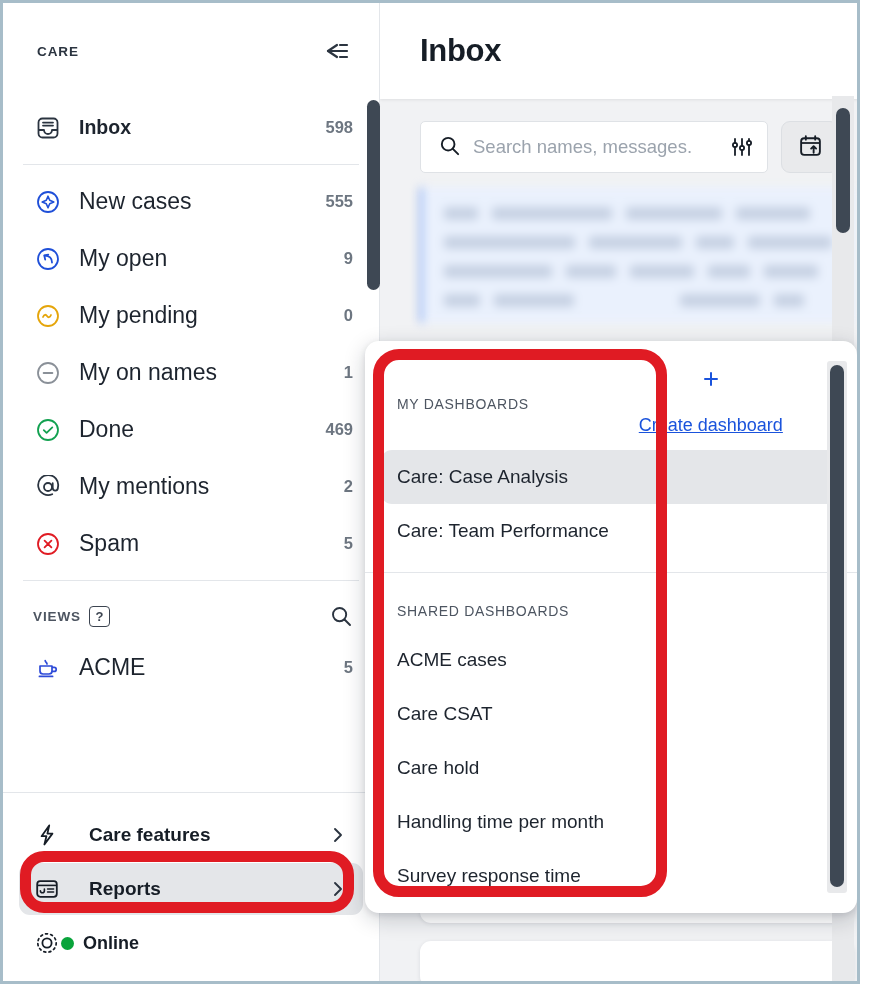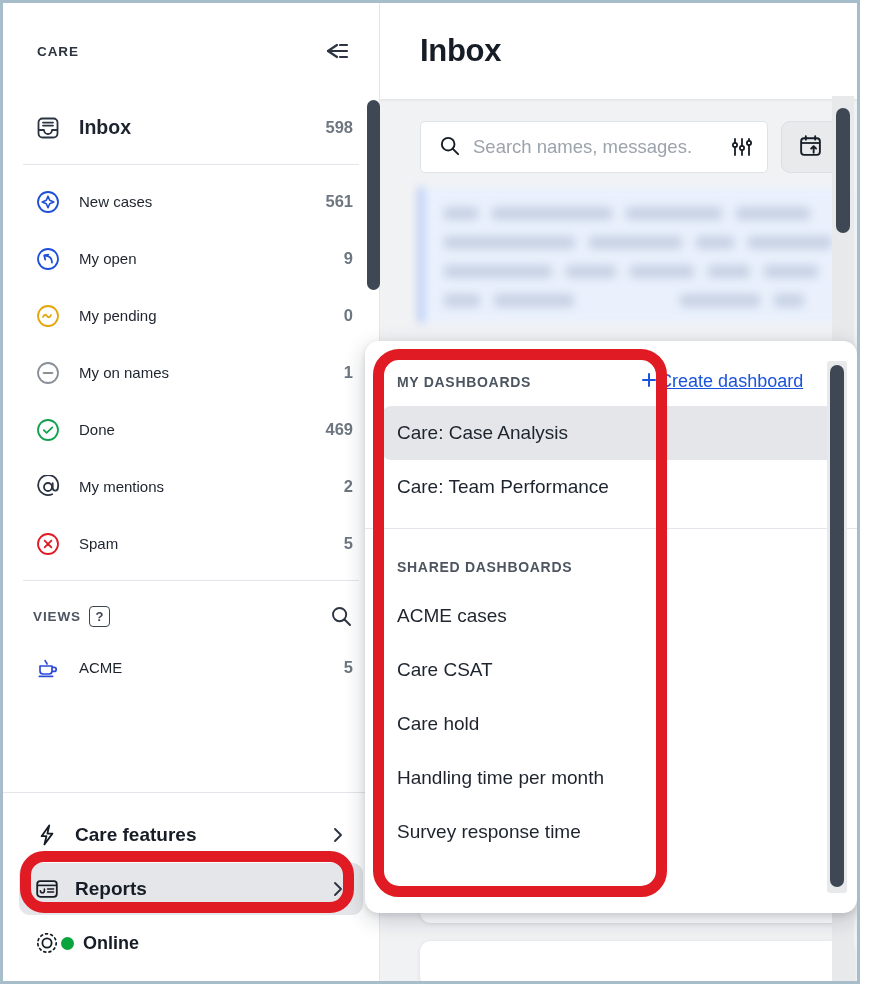--- a/index.html
+++ b/index.html
@@ -70,21 +70,21 @@
   .nav-row .ico {
     width: 30px;
     display: flex;
     align-items: center;
     justify-content: center;
     flex-shrink: 0;
   }
   .nav-row .lbl {
     flex: 1;
     margin-left: 16px;
-    font-size: 15px;
+    font-size: 23px;
     color: #1d242e;
     white-space: nowrap;
   }
   .nav-row .cnt {
     font-size: 16.5px;
     font-weight: bold;
     color: #6d7681;
   }
   .nav-row.primary .lbl { font-weight: bold; font-size: 19.5px; }
   .nav-row.primary .cnt { color: #6d7681; }
@@ -132,21 +132,21 @@
     align-items: center;
     height: 52px;
     margin: 2px 16px;
     padding: 0 16px 0 14px;
     border-radius: 11px;
     cursor: pointer;
   }
   .bottom-row .ico { width: 28px; display: flex; align-items: center; justify-content: center; flex-shrink: 0;}
   .bottom-row .lbl {
     flex: 1;
-    margin-left: 14px;
+    margin-left: 28px;
     font-size: 19px;
     font-weight: bold;
     color: #161d26;
     white-space: nowrap;
   }
   .bottom-row.selected { background: #e4e6e9; justify-content: center; }
   .chev { color: #2b3440; display: flex; }
 
   .status-value {
     display: flex;
@@ -286,31 +286,32 @@
     z-index: 20;
     overflow: hidden;
   }
   .fly-section-head {
     display: flex;
     align-items: center;
     padding: 30px 0 14px 32px;
   }
   .fly-section-head .t {
     font-size: 14px;
-    font-weight: bold;
+    font-weight: normal;
     letter-spacing: 0.7px;
     color: #4d5561;
     text-align: right;
   }
   .create-link {
     display: flex;
     align-items: center;
-    gap: 2px;
+    gap: 24px;
     margin-left: 110px;
     cursor: pointer;
+    flex-direction: column;
   }
   .create-link .txt {
     font-size: 18px;
     color: #1a53dc;
     text-decoration: underline;
     white-space: nowrap;
   }
   .fly-item {
     height: 54px;
     display: flex;
@@ -400,21 +401,21 @@
       <div class="divider"></div>
 
       <div class="nav-row">
         <span class="ico">
           <svg width="24" height="24" viewBox="0 0 24 24" fill="none">
             <circle cx="12" cy="12" r="10" stroke="#1f4fd8" stroke-width="1.8"></circle>
             <path d="M12 6.2 L13.7 10.3 L17.8 12 L13.7 13.7 L12 17.8 L10.3 13.7 L6.2 12 L10.3 10.3 Z" stroke="#1f4fd8" stroke-width="1.6" stroke-linejoin="round"></path>
           </svg>
         </span>
         <span class="lbl">New cases</span>
-        <span class="cnt">561</span>
+        <span class="cnt">555</span>
       </div>
 
       <div class="nav-row">
         <span class="ico">
           <svg width="24" height="24" viewBox="0 0 24 24" fill="none">
             <circle cx="12" cy="12" r="10" stroke="#1f4fd8" stroke-width="1.8"></circle>
             <path d="M16 15.5 C16 11 13.5 8.6 8.6 8.6" stroke="#1f4fd8" stroke-width="1.8" stroke-linecap="round"></path>
             <path d="M8.3 8.5 L12.3 7.6 M8.3 8.5 L9.2 12.6" stroke="#1f4fd8" stroke-width="1.8" stroke-linecap="round"></path>
           </svg>
         </span>

